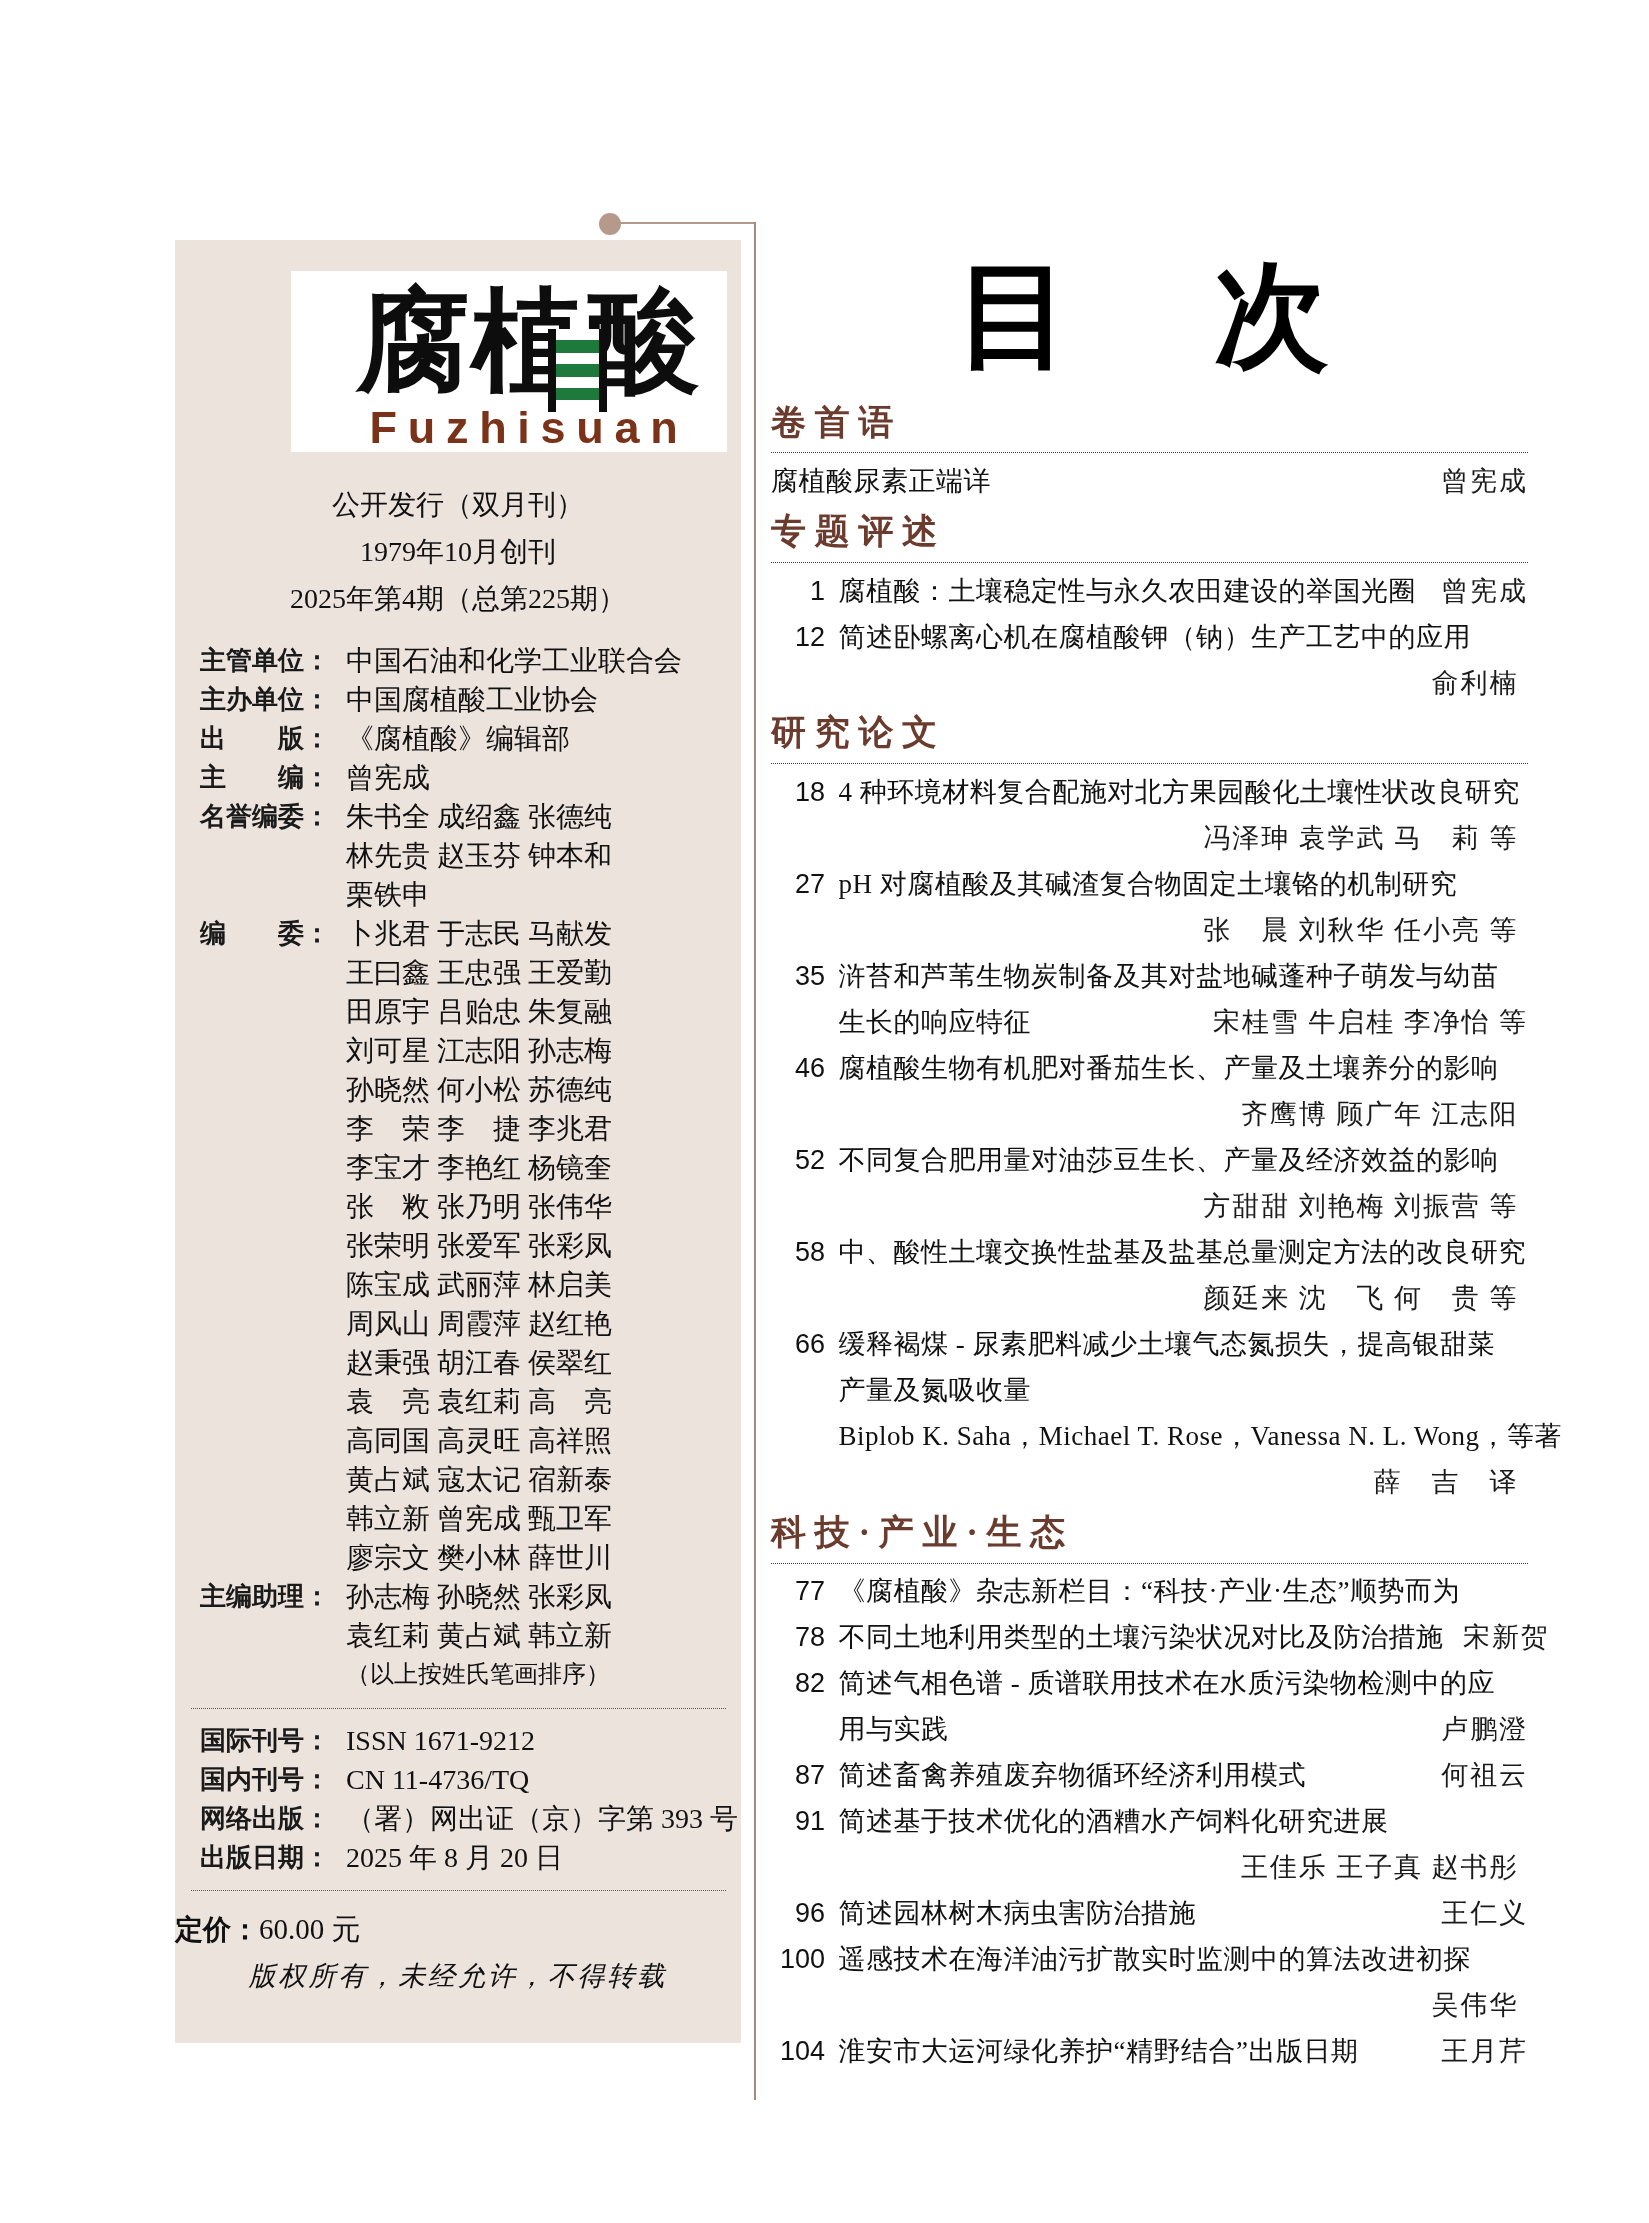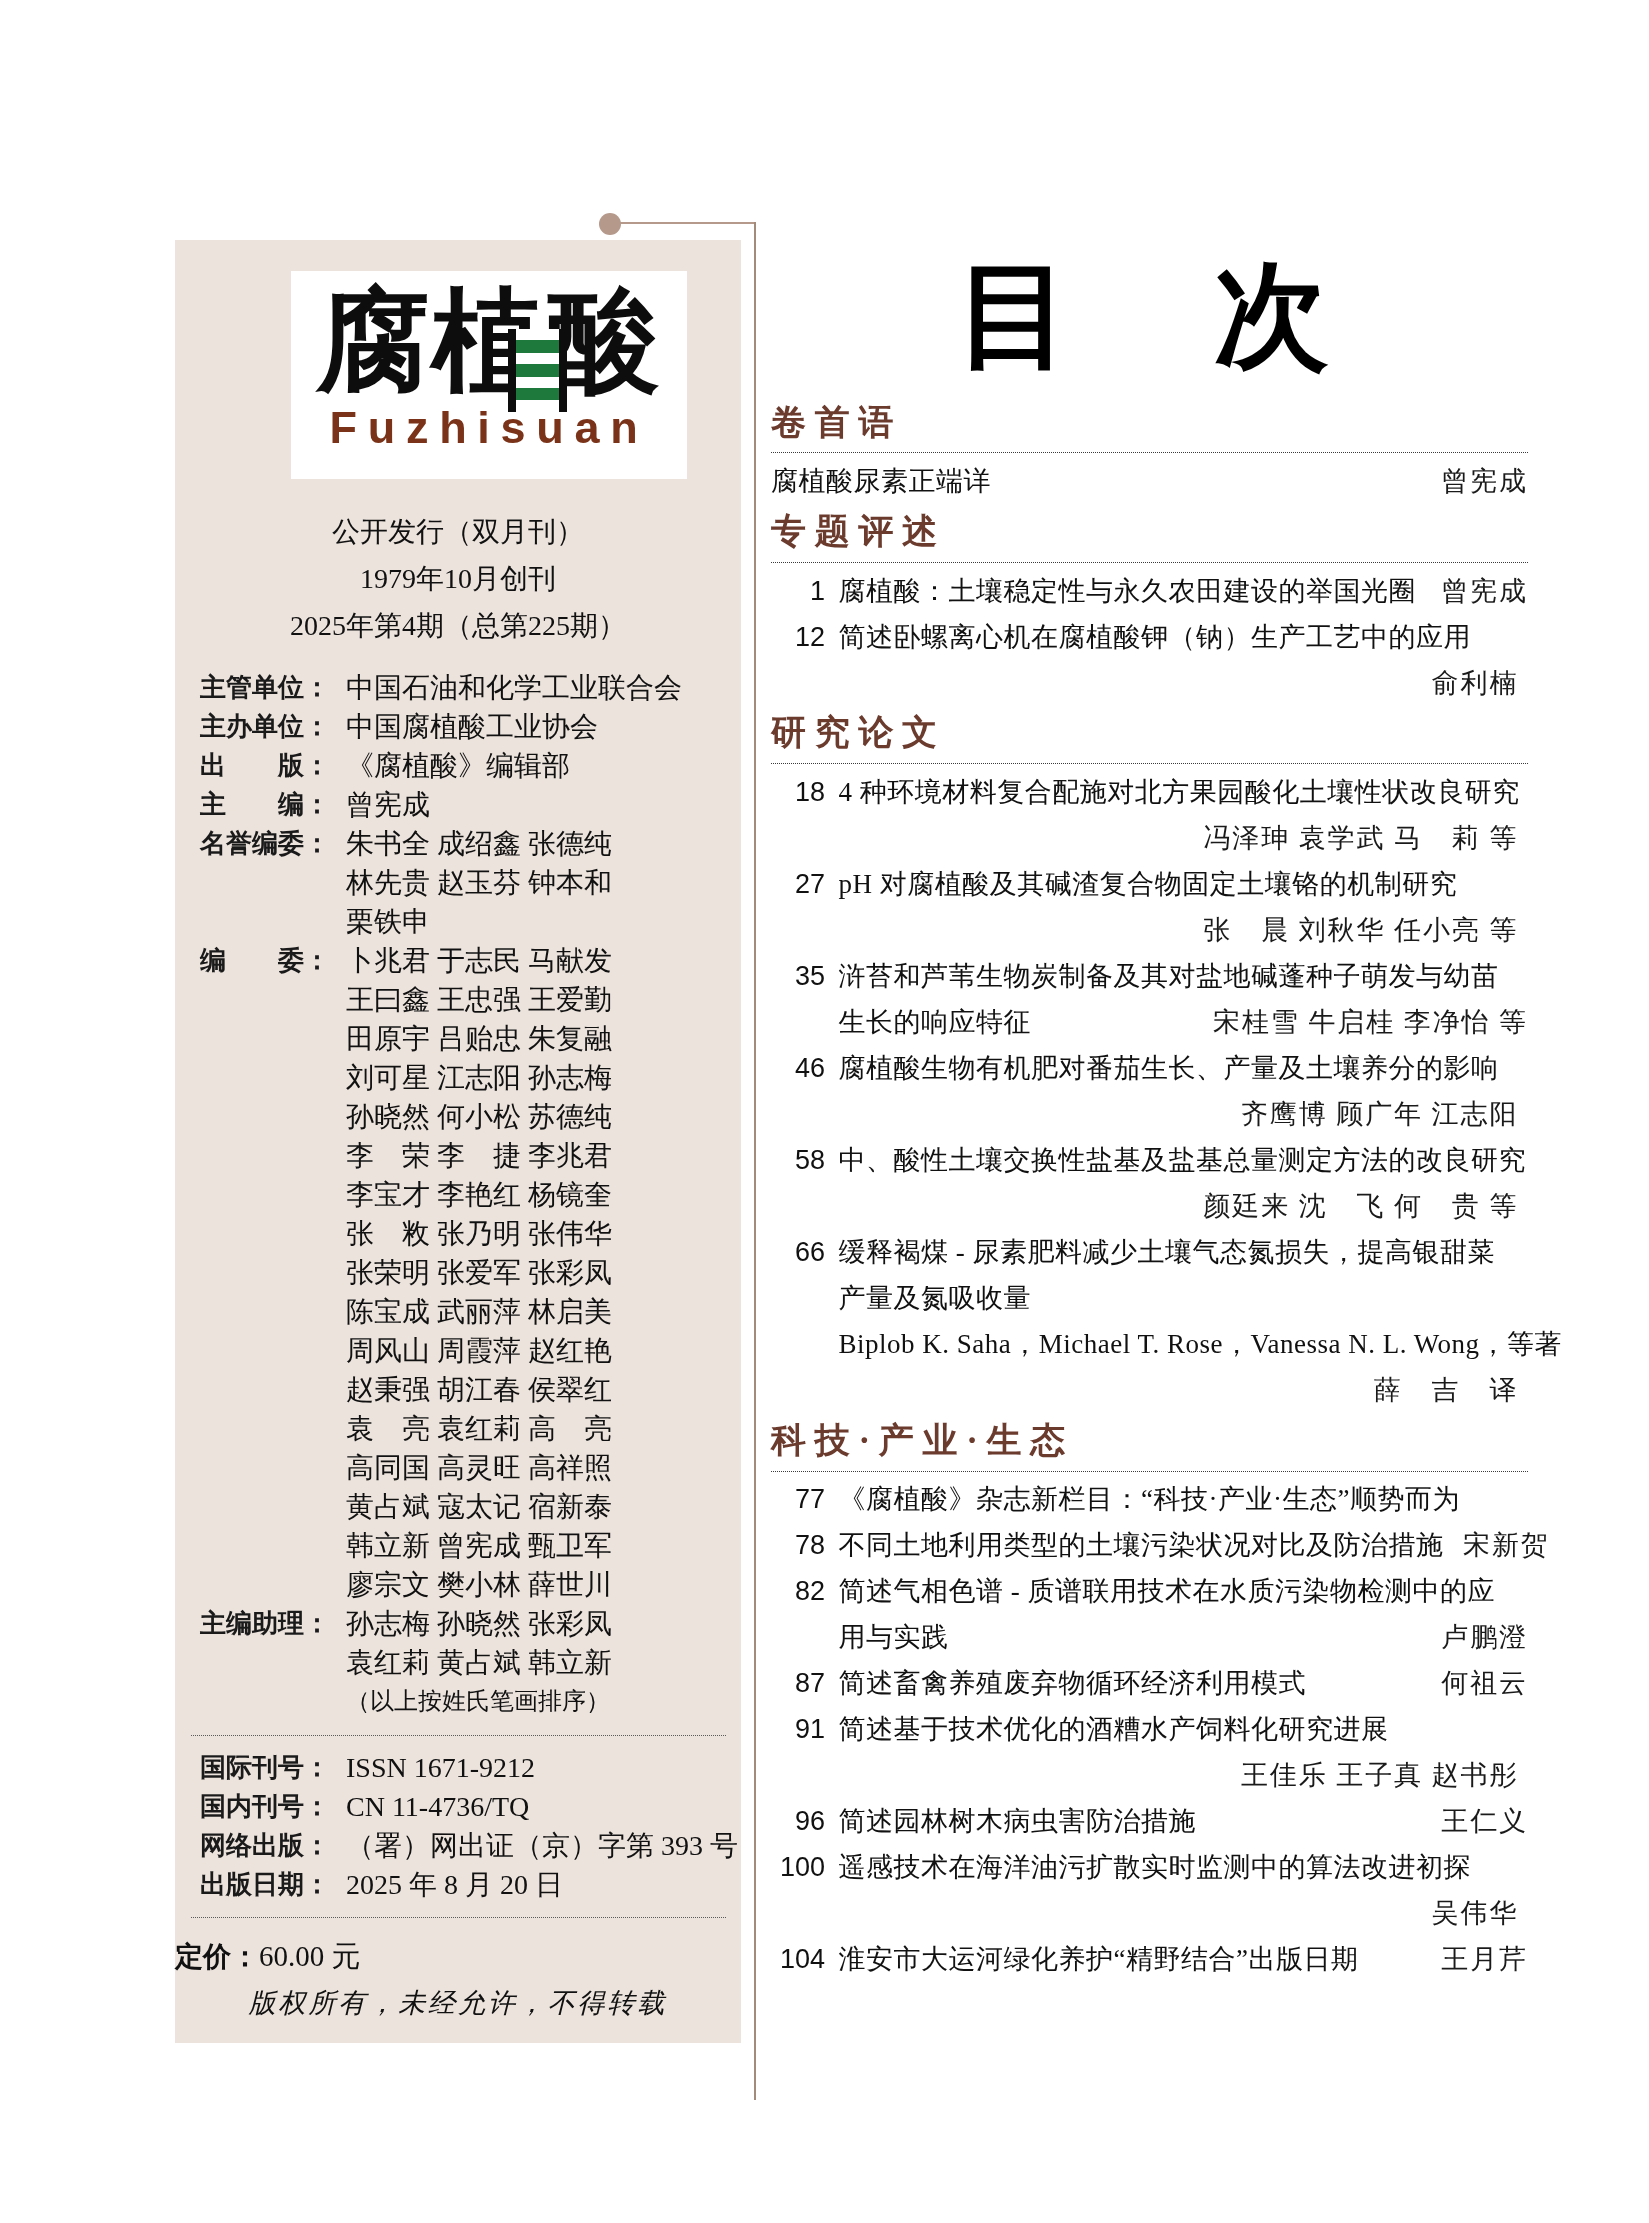--- a/index.html
+++ b/index.html
@@ -13,22 +13,22 @@
   .decor-dot{position:absolute;left:599px;top:213px;width:22px;height:22px;border-radius:50%;background:#B5998B;}
   .decor-hline{position:absolute;left:610px;top:222px;width:146px;height:1.9px;background:#B5998B;}
   .decor-vline{position:absolute;left:754px;top:222px;width:1.9px;height:1878px;background:#A28B7B;}
 
   
   .panel{
     position:absolute;left:175px;top:240px;width:566px;height:1803px;
     background:#ECE3DD;box-sizing:border-box;
   }
   .logo-box{
-    margin:31px 53px 0 116px;width:396px;height:208px;background:#ffffff;
-    text-align:center;overflow:hidden;position:relative;
+    margin:31px 53px 0 116px;width:396px;height:181px;background:#ffffff;
+    text-align:center;overflow:hidden;position:relative;padding-left:40px;
   }
   .logo-cn{
     position:relative;display:inline-block;
     font-family:"Liberation Sans","DejaVu Sans",sans-serif;
     font-weight:900;font-size:113px;line-height:1.1;letter-spacing:1.9px;
     color:#0d0d0d;margin-top:7.8px;
   }
   .stripe-box{
     position:absolute;left:191px;top:50px;width:43px;height:83px;background:#ffffff;
     border-left:8.7px solid #0d0d0d;border-right:8.7px solid #0d0d0d;
@@ -308,20 +308,31 @@
         <div class="body">
           <div class="tline">
             <span class="t">腐植酸生物有机肥对番茄生长、产量及土壤养分的影响</span>
           </div>
           <div class="tline author-only">
             <span class="a">齐鹰博 顾广年 江志阳</span>
           </div>
         </div>
       </div>
       <div class="entry">
+        <span class="num">52</span>
+        <div class="body">
+          <div class="tline">
+            <span class="t">不同复合肥用量对油莎豆生长、产量及经济效益的影响</span>
+          </div>
+          <div class="tline author-only">
+            <span class="a">方甜甜 刘艳梅 刘振营 等</span>
+          </div>
+        </div>
+      </div>
+      <div class="entry">
         <span class="num">58</span>
         <div class="body">
           <div class="tline">
             <span class="t">中、酸性土壤交换性盐基及盐基总量测定方法的改良研究</span>
           </div>
           <div class="tline author-only">
             <span class="a">颜廷来 沈　飞 何　贵 等</span>
           </div>
         </div>
       </div>

